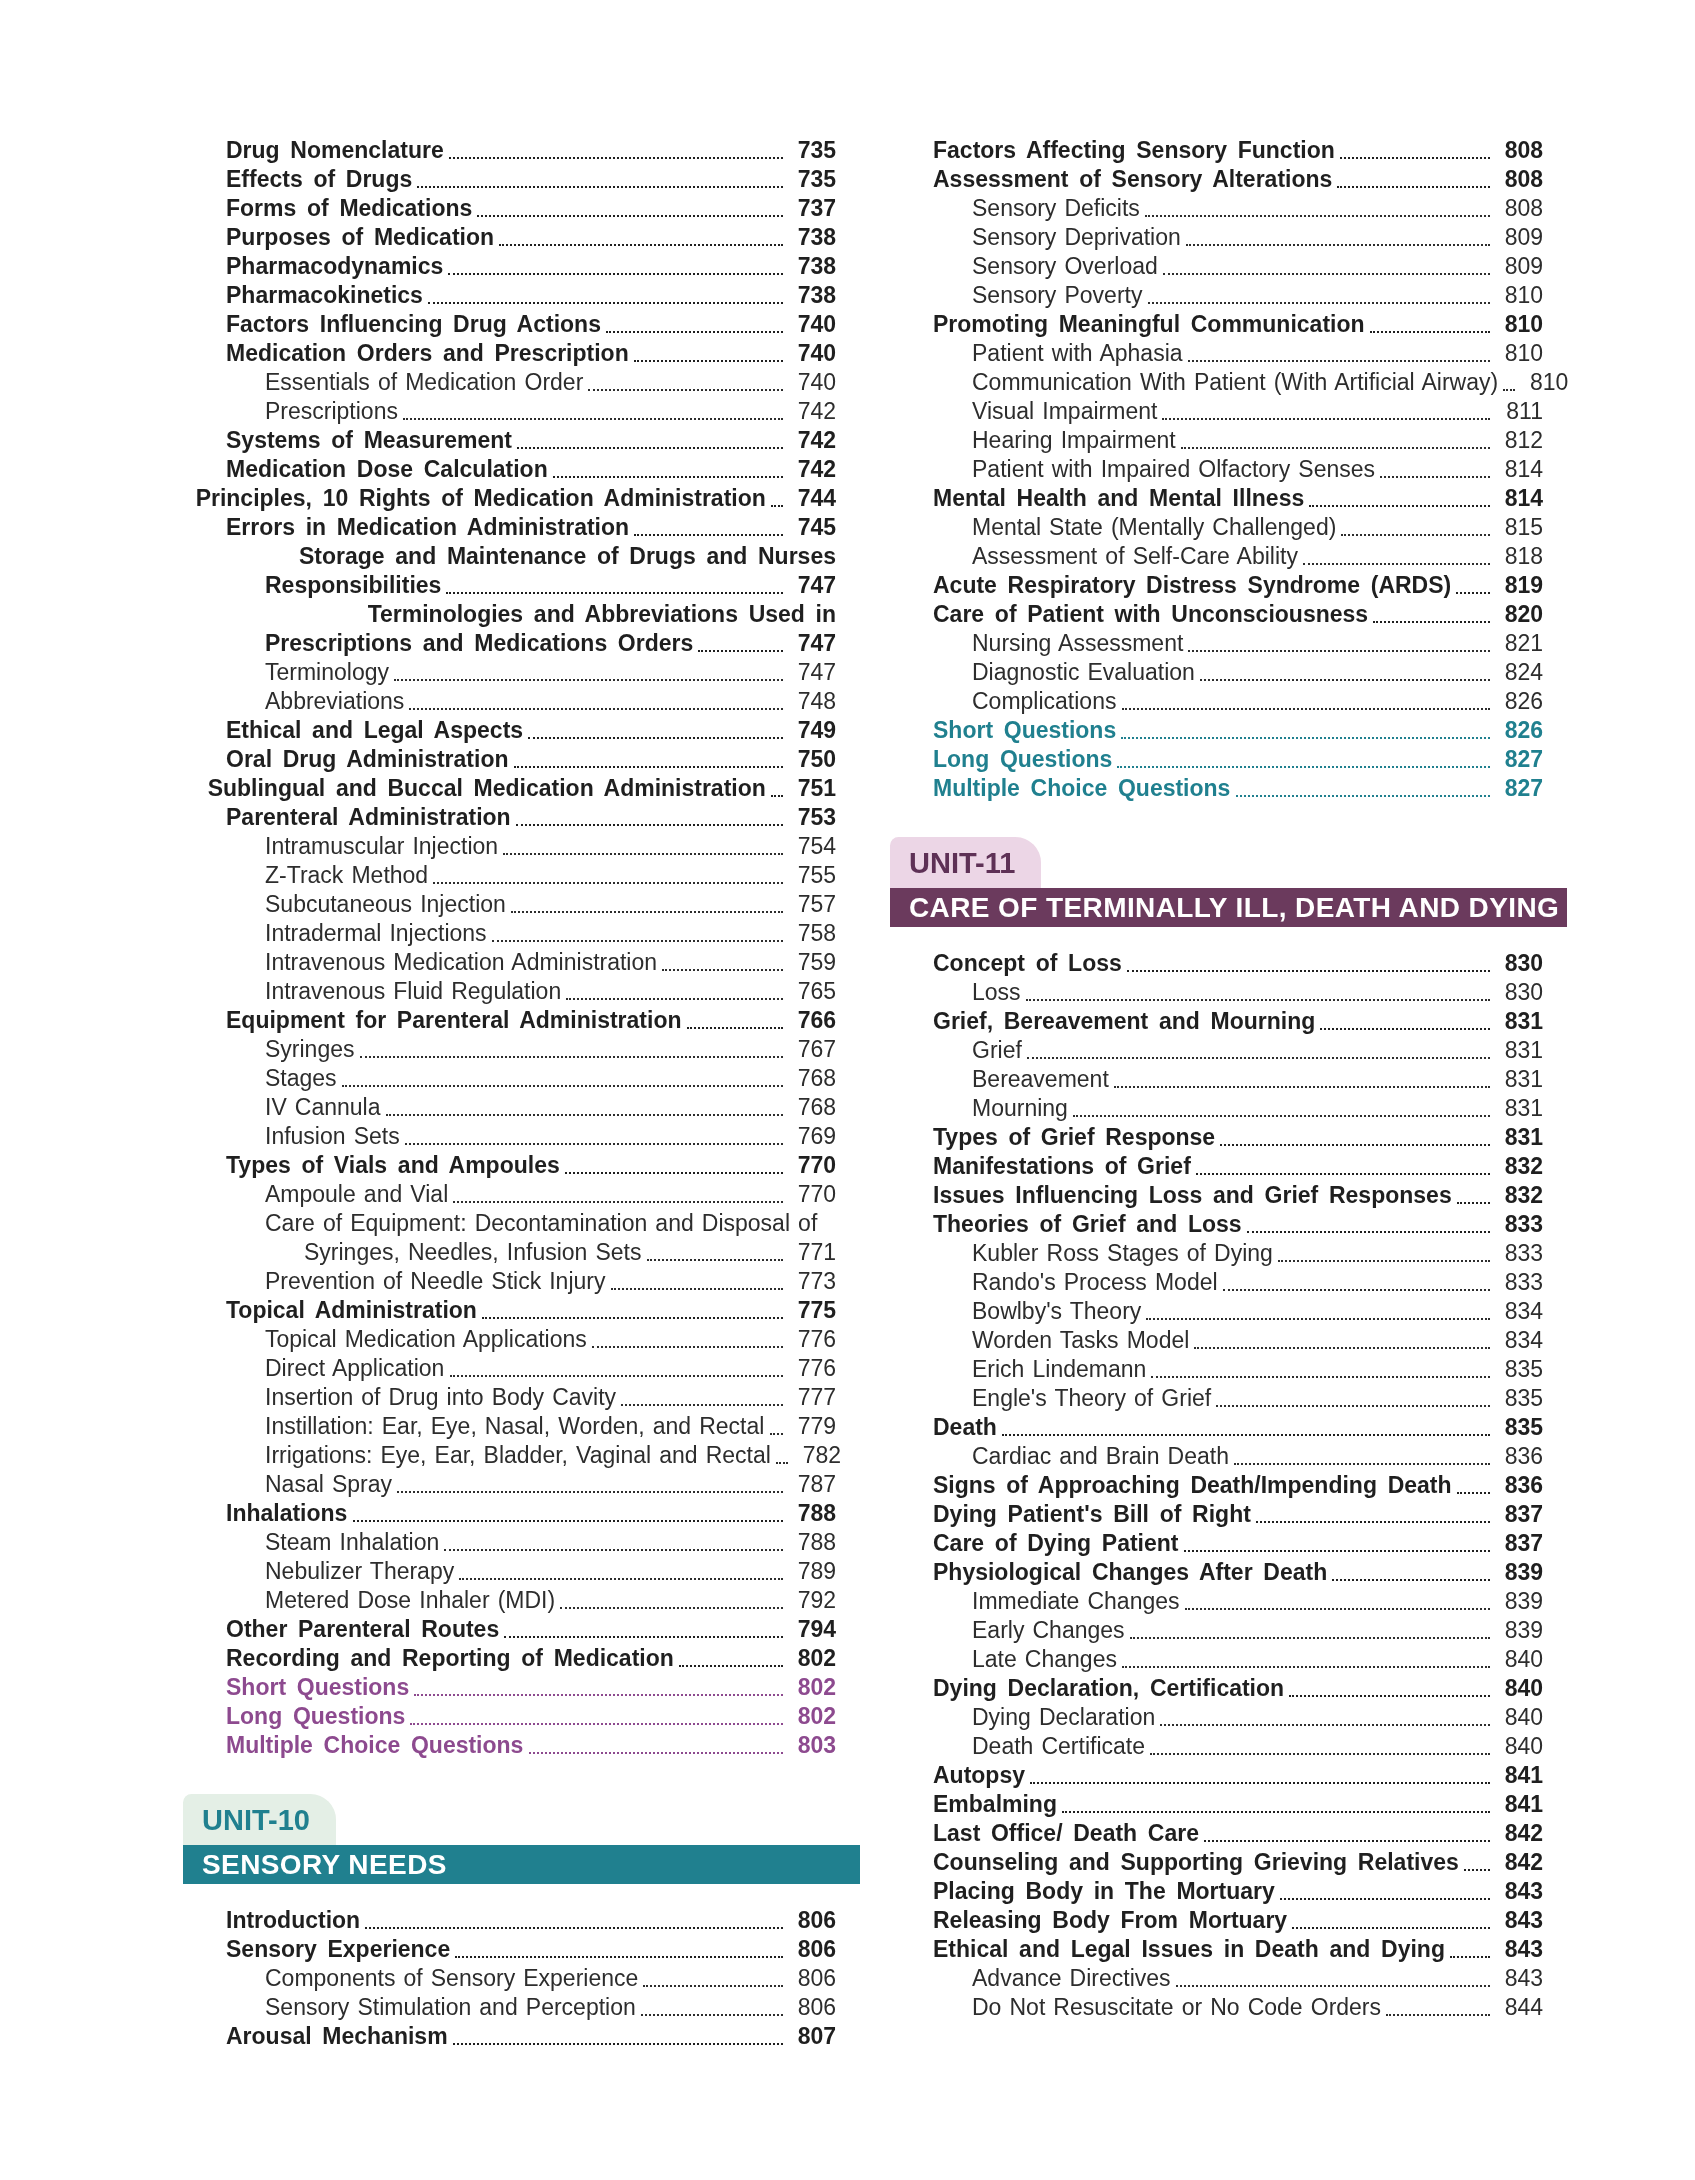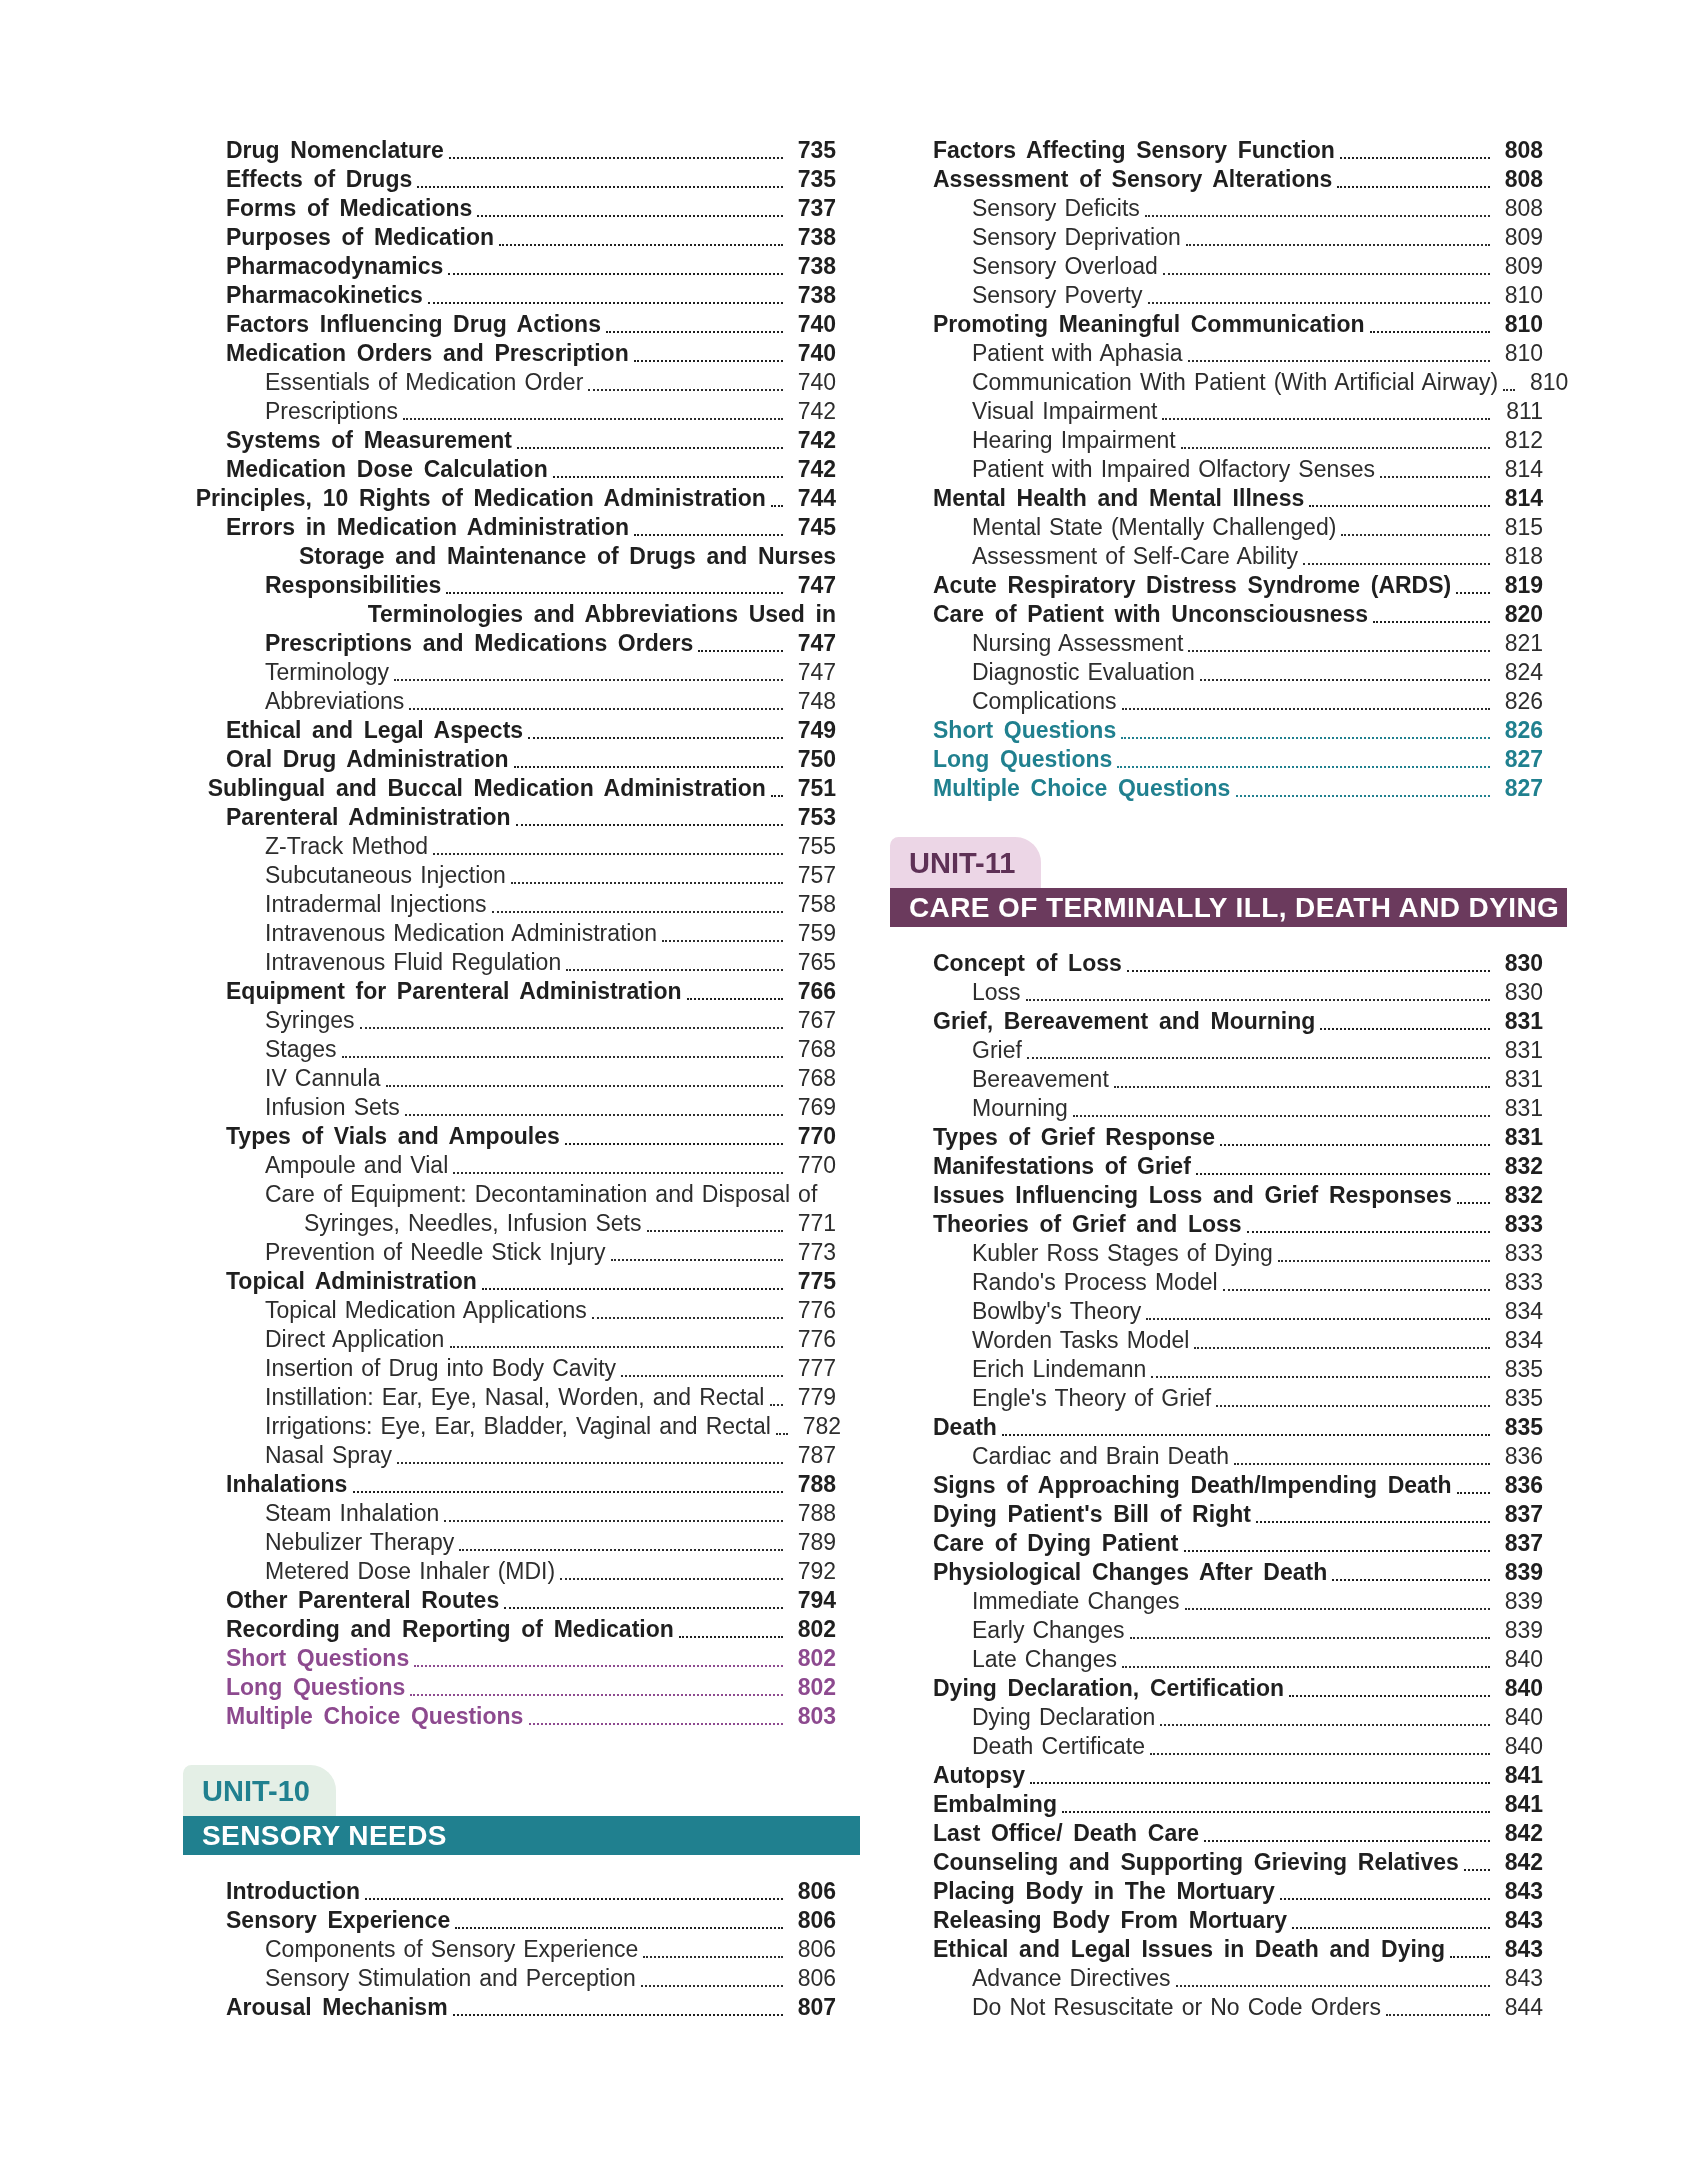--- a/index.html
+++ b/index.html
@@ -146,20 +146,25 @@
           <span class="t">Sublingual and Buccal Medication Administration</span>
           <span class="leader"></span>
           <span class="p">751</span>
         </div>
         <div class="row i0 b">
           <span class="t">Parenteral Administration</span>
           <span class="leader"></span>
           <span class="p">753</span>
         </div>
         <div class="row i1">
+          <span class="t">Intramuscular Injection</span>
+          <span class="leader"></span>
+          <span class="p">754</span>
+        </div>
+        <div class="row i1">
           <span class="t">Z-Track Method</span>
           <span class="leader"></span>
           <span class="p">755</span>
         </div>
         <div class="row i1">
           <span class="t">Subcutaneous Injection</span>
           <span class="leader"></span>
           <span class="p">757</span>
         </div>
         <div class="row i1">

